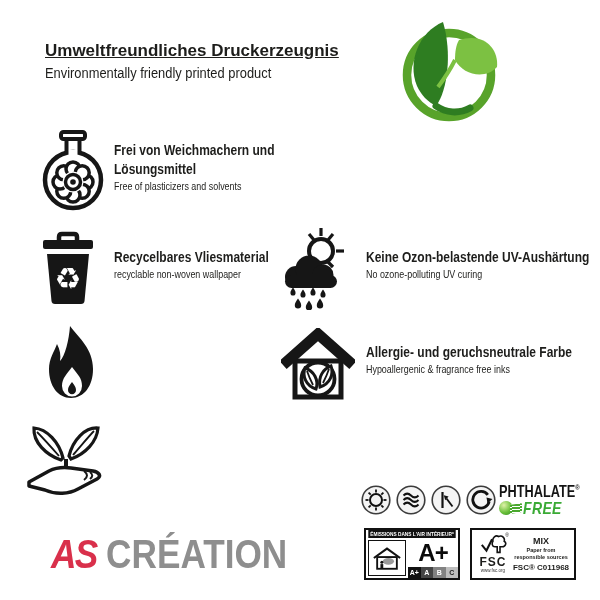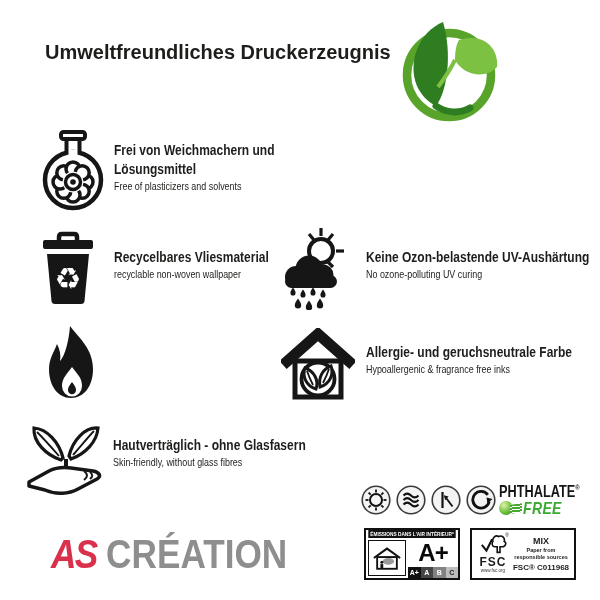--- a/index.html
+++ b/index.html
@@ -1,21 +1,21 @@
 <!DOCTYPE html>
 <html><head>
 <meta charset="utf-8">
 <style>
   html,body{margin:0;padding:0;background:#fff;}
   .canvas{position:relative;width:600px;height:600px;background:#ffffff;overflow:hidden;
           font-family:"Liberation Sans",sans-serif;color:#1d1d1b;}
   .abs{position:absolute;}
 
   
-  .main-title{font-size:20px;font-weight:700;white-space:nowrap;}
+  .main-title{font-size:17px;font-weight:700;white-space:nowrap;text-decoration:underline;}
   .main-sub{font-size:14px;white-space:nowrap;display:inline-block;transform:scaleX(0.92);transform-origin:left top;}
 
   
   .flagbar{position:absolute;top:0;height:7px;border-radius:3px;}
   .mig-text{position:absolute;left:0;top:19px;width:222px;text-align:center;
             font-size:20px;font-weight:700;color:#2a2a2a;white-space:nowrap;}
 
   
   .f-title{display:inline-block;font-size:15px;font-weight:700;line-height:1.28;
            transform:scaleX(0.8);transform-origin:left top;white-space:nowrap;}
@@ -69,20 +69,23 @@
   .fsc-desc{font-size:5.5px;font-weight:700;line-height:1.2;margin-top:1px;}
   .fsc-code{font-size:8px;font-weight:700;margin-top:2px;white-space:nowrap;}
 </style>
 </head>
 <body>
 
 <div class="canvas">
 
   <div class="abs" style="left:45px;top:41px;">
     <div class="main-title">Umweltfreundliches Druckerzeugnis</div>
+  </div>
+  <div class="abs" style="left:45px;top:64px;">
+    <span class="main-sub">Environmentally friendly printed product</span>
   </div>
 
   <div class="abs" style="left:391px;top:20px;">
     <svg width="115" height="106" viewBox="0 0 115 106">
       <circle cx="58" cy="55" r="42" fill="none" stroke="#58a32a" stroke-width="8.5"></circle>
       <path d="M45,86 C55,93 68,94 79,88" fill="none" stroke="#2e7d21" stroke-width="7" stroke-linecap="round"></path>
       <path d="M52,2 C28,12 16,42 26,66 C30,75 37,82 45,86 C57,70 61,32 52,2 Z" fill="#2e7d21"></path>
       <path d="M68,20 C92,12 108,28 106,47 C94,60 72,55 64,40 C64,32 65,25 68,20 Z" fill="#7cc142"></path>
       <path d="M64,40 C58,52 53,59 47,67" fill="none" stroke="#7cc142" stroke-width="4"></path>
     </svg>
@@ -194,24 +197,20 @@
         <path d="M43,41 C47,25 59,12 72,13 C71,27 59,39 45,44 Z" fill="#fff" stroke-width="3.2"></path>
         <path d="M47,40 C54,32 63,21 68,16" fill="none" stroke-width="1.8"></path>
         <path d="M40,44 C40,50 40,54 40,58" fill="none" stroke-width="4"></path>
         <ellipse cx="40" cy="60" rx="6.5" ry="4.5" fill="#161616" stroke="none"></ellipse>
         <path d="M33,62 C29,64 27,66 26,68" fill="none" stroke-width="2"></path>
         <path d="M3,67 L23,56 C29,53 37,52 45,53 L67,56 C73,57 76,61 71,64 L52,74 C43,79 30,80 19,75 L3,71 Z" fill="#fff" stroke-width="3.5" stroke-linejoin="round"></path>
         <path d="M58,56 C62,59 62,62 58,65" fill="none" stroke-width="2"></path>
         <path d="M64,57 C67,59.5 67,61.5 64,64" fill="none" stroke-width="2"></path>
       </g>
     </svg>
-  </div>
-  <div class="abs f-text" style="left:113px;top:435px;">
-    <span class="f-title">Hautverträglich - ohne Glasfasern</span>
-    <span class="f-sub">Skin-friendly, without glass fibres</span>
   </div>
 
   <div class="abs brand" style="left:51px;top:534px;">
     <span class="brand-as">AS</span><span class="brand-creation">CRÉATION</span>
   </div>
 
   <div class="abs" style="left:361px;top:485px;">
     <svg width="30" height="30" viewBox="0 0 30 30">
       <circle cx="15" cy="15" r="13.8" fill="#f4f4f4" stroke="#3c3c3c" stroke-width="1.6"></circle>
       <circle cx="15" cy="15" r="6" fill="none" stroke="#111" stroke-width="2"></circle>

